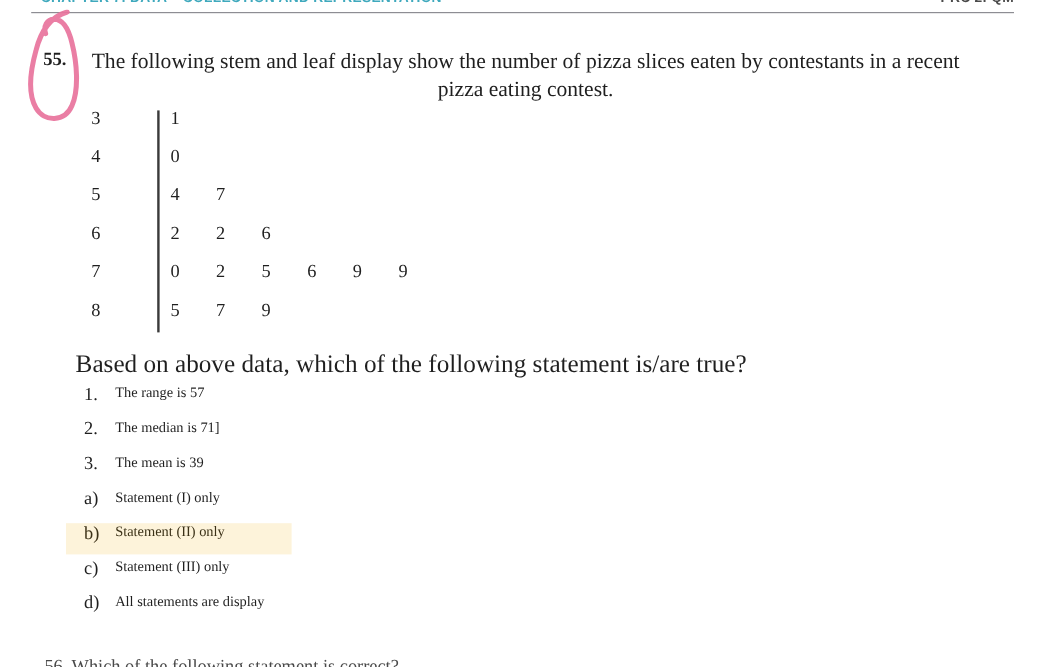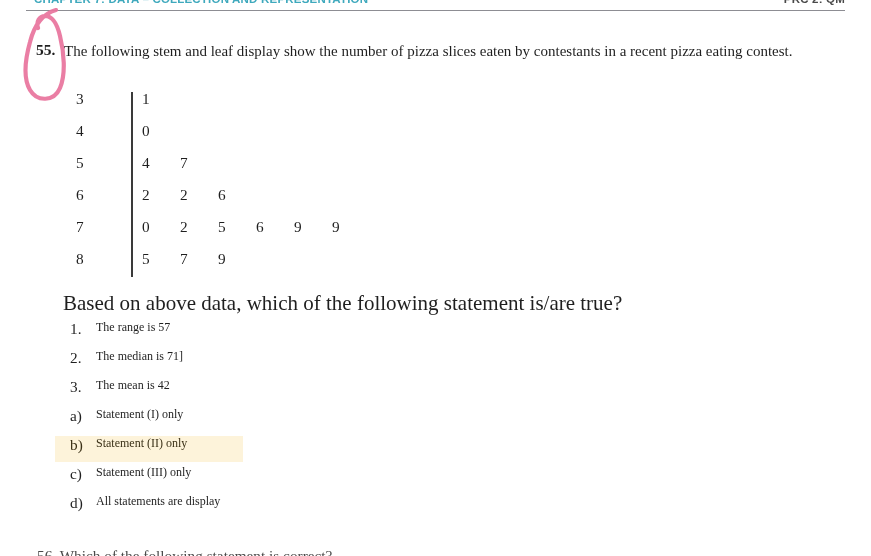--- a/index.html
+++ b/index.html
@@ -81,24 +81,24 @@
     top: 41px;
     font-size: 15.5px;
     font-weight: 700;
     color: #1f1f1f;
   }
   .q-text {
     position: absolute;
     left: 64px;
     top: 40px;
     width: 748px;
-    font-size: 15px;
+    font-size: 18px;
     line-height: 23px;
     color: #1f1f1f;
-    text-align: left;
+    text-align: center;
   }
 
   
   .stemleaf {
     position: absolute;
     left: 60px;
     top: 90px;
     width: 330px;
     height: 190px;
   }
@@ -252,21 +252,21 @@
       <div class="list-row" style="top: 320px; width: 600px;">
         <span class="list-marker">1.</span>
         <span class="list-label">The range is 57</span>
       </div>
       <div class="list-row" style="top: 349px; width: 600px;">
         <span class="list-marker">2.</span>
         <span class="list-label">The median is 71]</span>
       </div>
       <div class="list-row" style="top: 378px; width: 600px;">
         <span class="list-marker">3.</span>
-        <span class="list-label">The mean is 42</span>
+        <span class="list-label">The mean is 39</span>
       </div>
     </div>
 
   <div id="option-list">
       <div class="list-row option-row" style="top: 407px; left: 55px; width: 400px; height: 26px;">
         <span class="list-marker" style="left: 15px;">a)</span>
         <span class="list-label" style="left: 41px;">Statement (I) only</span>
       </div>
       <div class="list-row option-row highlighted" style="top: 436px; left: 55px; width: 188px; height: 26px;">
         <span class="list-marker" style="left: 15px;">b)</span>

